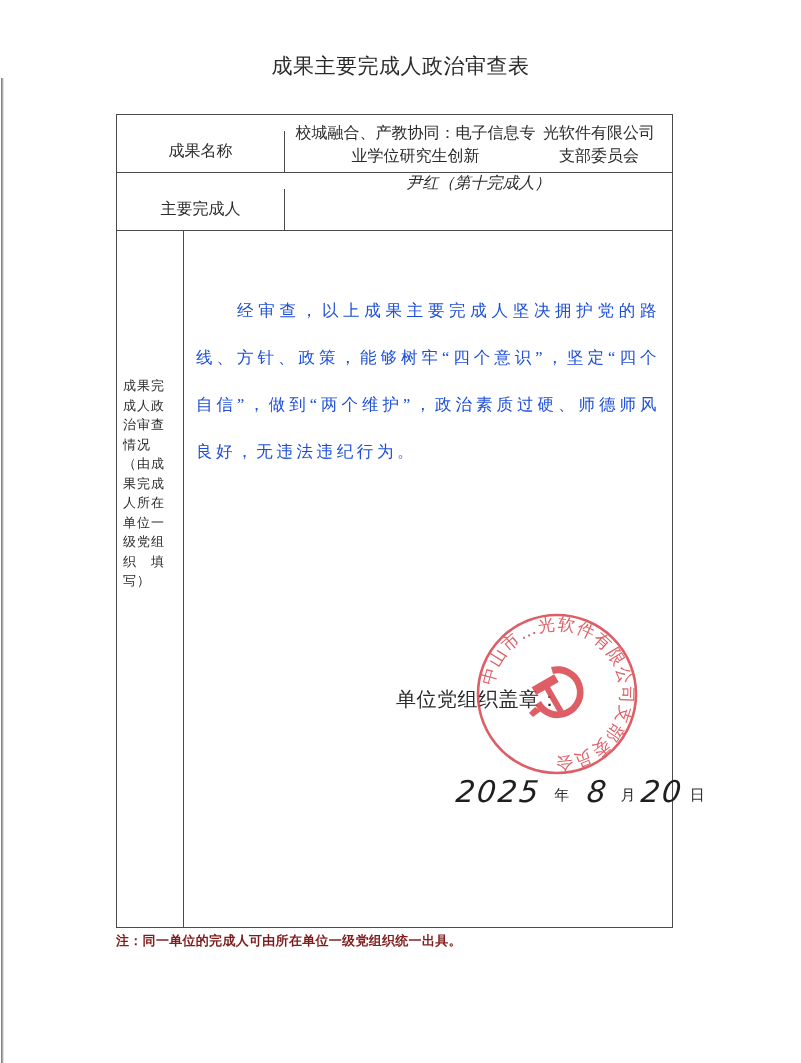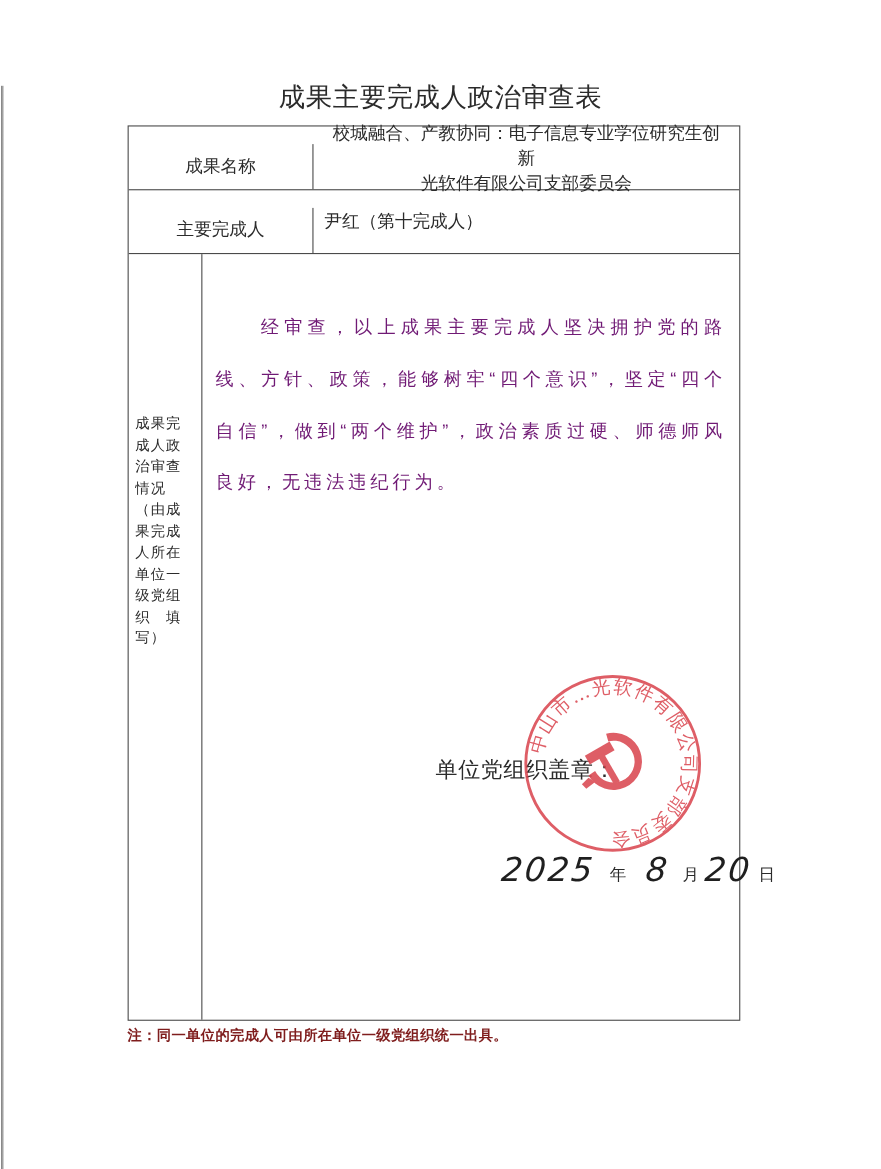--- a/index.html
+++ b/index.html
@@ -20,23 +20,23 @@
       left: 1px;
       top: 78px;
       width: 3px;
       height: 985px;
       background: linear-gradient(to right, #6e6e6e, #b8b8b8 60%, rgba(255,255,255,0));
     }
     .doc-title {
       position: absolute;
       left: 0;
       width: 801px;
-      top: 72px;
+      top: 52px;
       text-align: center;
-      font-size: 24px;
+      font-size: 21px;
       letter-spacing: 0.5px;
       color: #2b2b2b;
     }
     .form-table {
       position: absolute;
       left: 116px;
       top: 114px;
       width: 557px;
       height: 814px;
       border: 1.3px solid #4a4a4a;
@@ -67,27 +67,27 @@
     }
     .value-cell {
       position: absolute;
       left: 168px;
       right: 0;
       top: 0;
       bottom: 0;
       box-sizing: border-box;
       padding: 0 10px 0 10px;
       display: flex;
-      flex-direction: column;
+      flex-direction: row;
       justify-content: center;
       font-size: 16px;
       color: #2b2b2b;
     }
     .value-cell.center-lines { align-items: center; text-align: center; line-height: 23px; }
-    .value-cell.left { align-items: flex-start; }
+    .value-cell.left { align-items: flex-start; font-style: italic; }
     .vertical-label-cell {
       position: absolute;
       left: 0;
       top: 0;
       bottom: 0;
       width: 67px;
       border-right: 1.3px solid #4a4a4a;
       box-sizing: border-box;
     }
     .vertical-label {
@@ -106,26 +106,26 @@
       position: absolute;
       left: 67px;
       right: 0;
       top: 0;
       bottom: 0;
     }
     .review-text {
       position: absolute;
       left: 12px;
       right: 12px;
-      top: 44px;
-      font-family: Liberation Sans, sans-serif;
+      top: 56px;
+      font-family: Liberation Serif, serif;
       font-size: 16.5px;
       line-height: 47px;
       letter-spacing: 3.6px;
-      color: #701a75;
+      color: #1d4ed8;
       text-align: justify;
     }
     .review-text .indent { display: inline-block; width: 40px; }
     .seal-label {
       position: absolute;
       left: 212px;
       top: 455px;
       font-size: 20px;
       color: #2b2b2b;
       letter-spacing: 0.5px;

